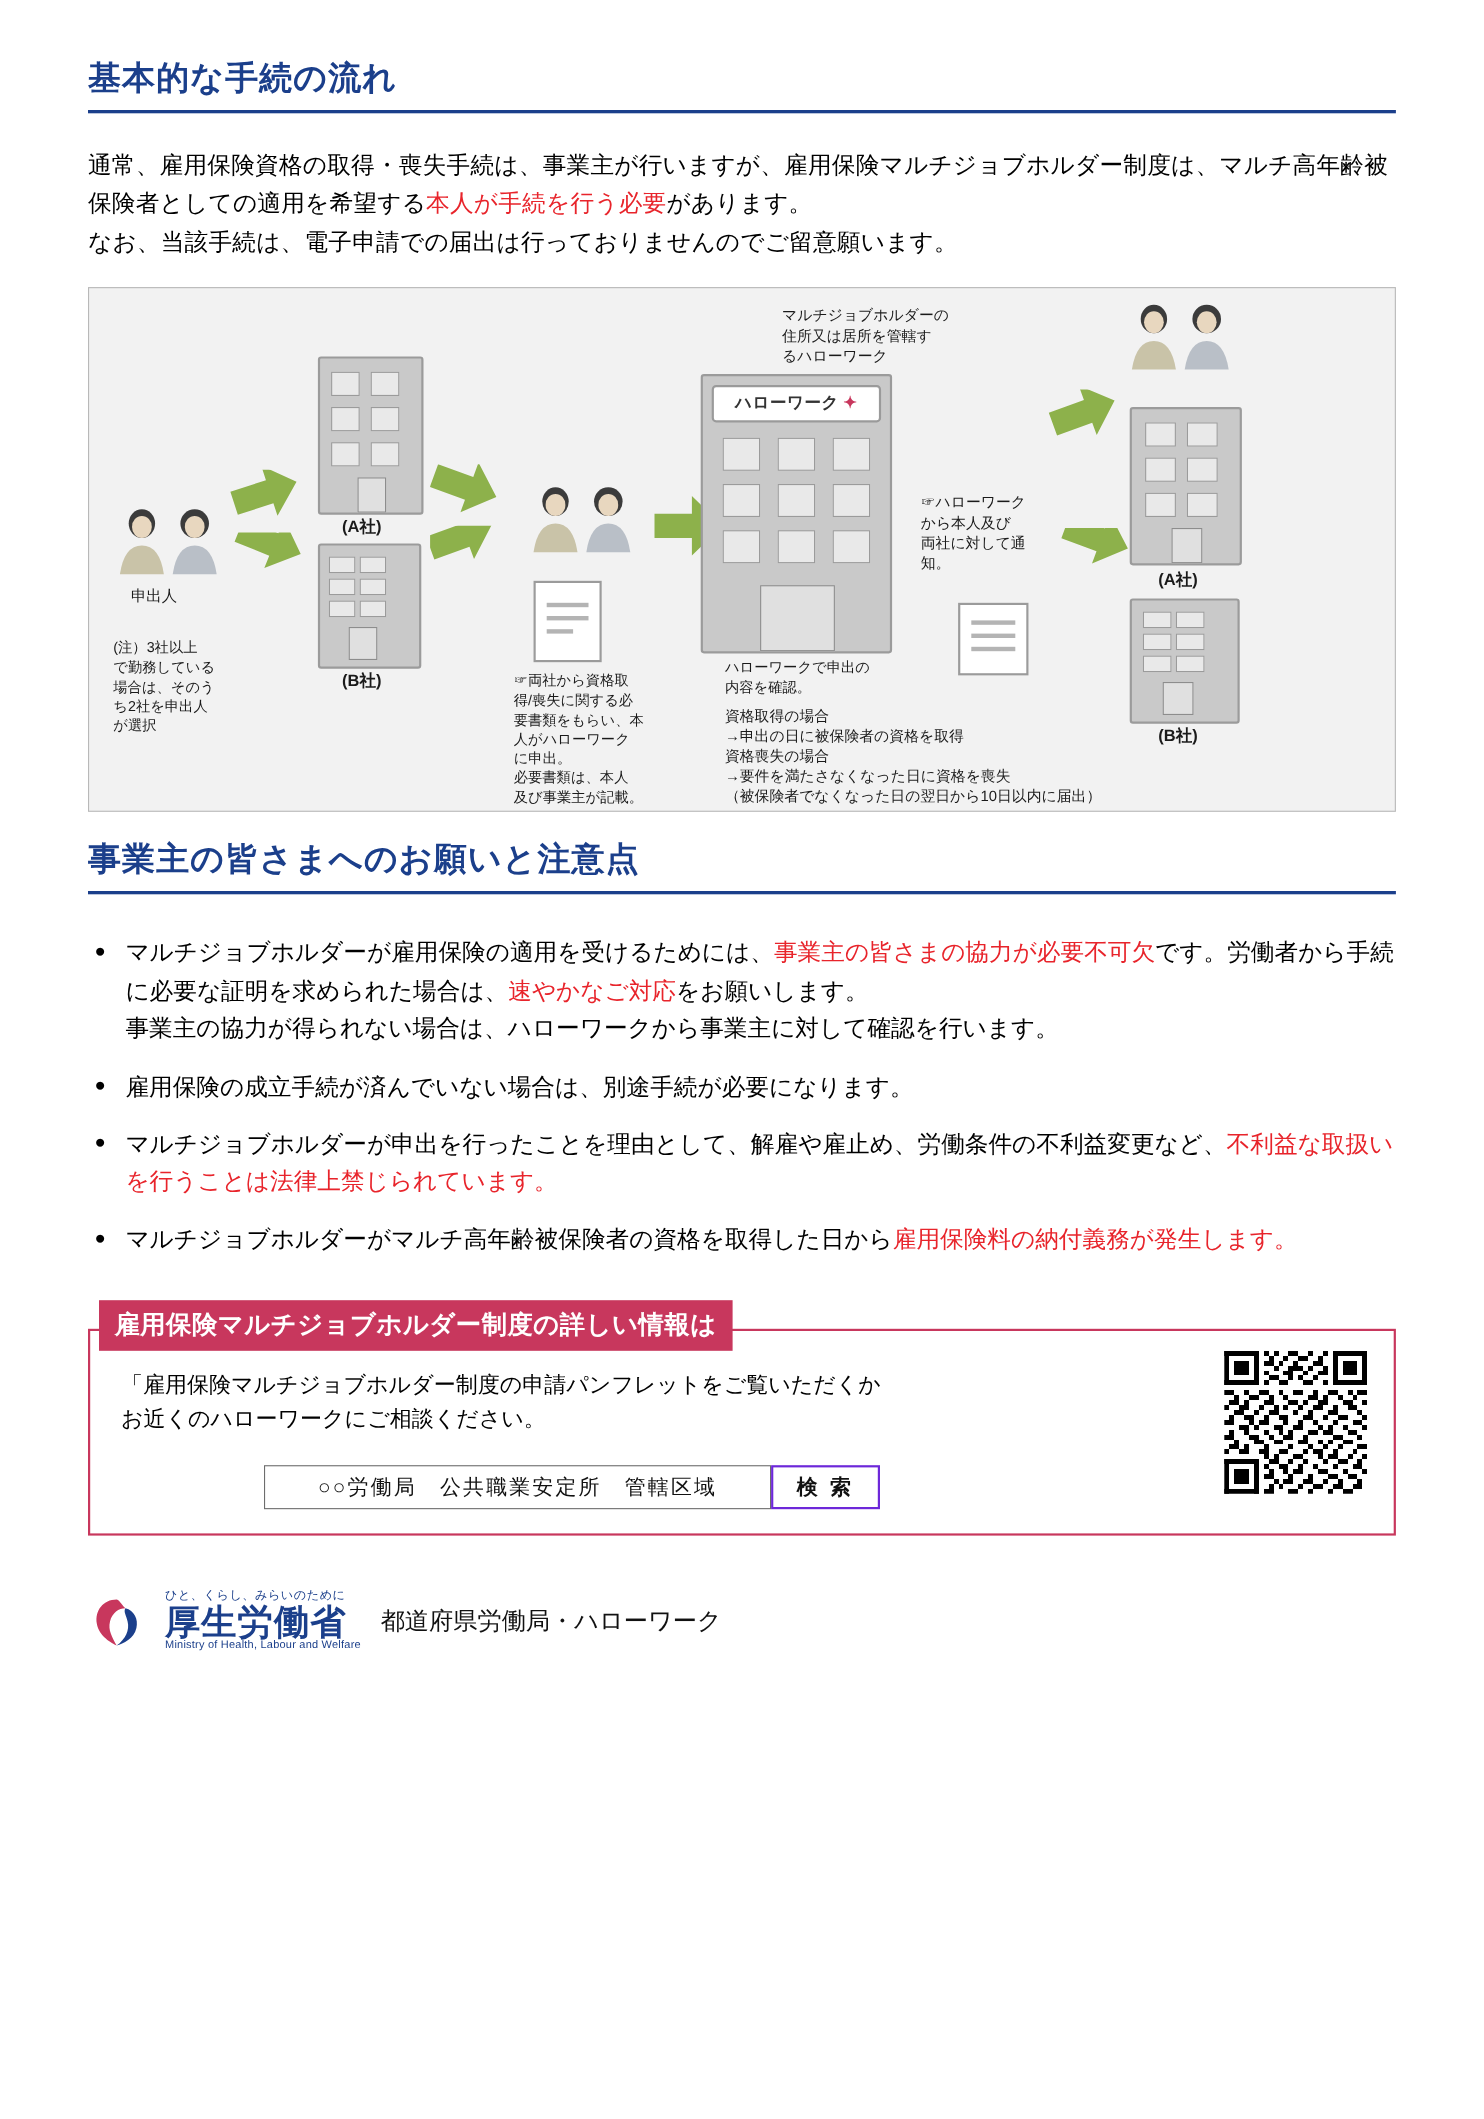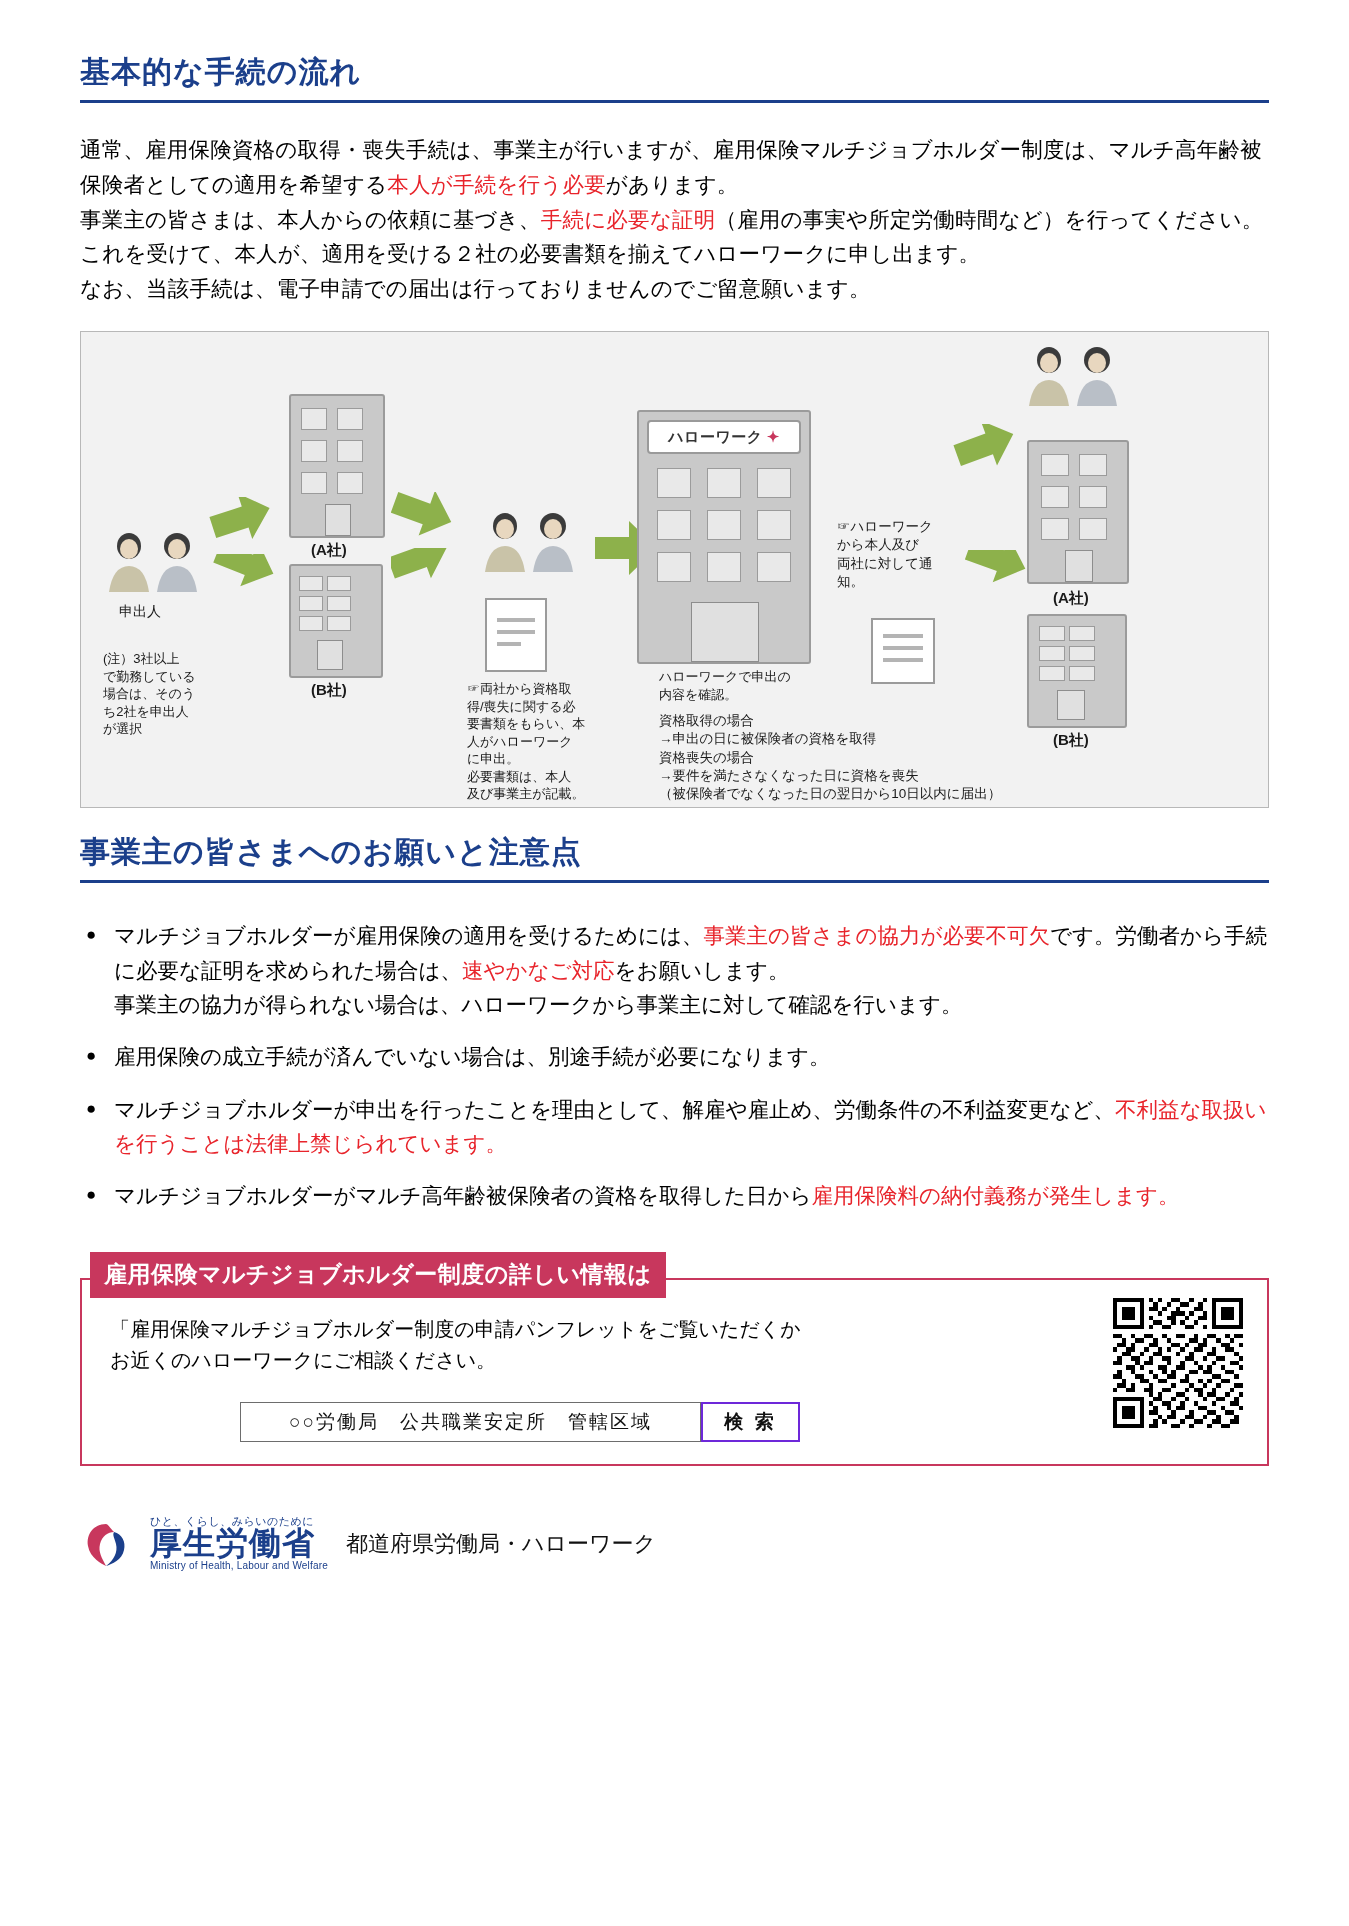--- a/index.html
+++ b/index.html
@@ -221,29 +221,29 @@
 <div class="page">
 
   <div class="section-head">基本的な手続の流れ</div>
   <hr class="section-rule">
 
   <div class="intro">
     <p>
       <span>通常、雇用保険資格の取得・喪失手続は、事業主が行いますが、雇用保険マルチジョブホルダー制度は、マルチ高年齢被保険者としての適用を希望する</span><span class="red">本人が手続を行う必要</span><span>があります。</span>
     </p>
     <p>
-      <span>事業主の皆さまは、本人からの依頼に基づき、</span><span class="red">手続に必要な証明</span><span>（雇用の事実や所定労働時間など）を行ってください。これを受けて、本人が、適用を受ける２社の必要書類を揃えてハローワークに申し出ます。</span>
-    </p>
-    <p>
       <span>なお、当該手続は、電子申請での届出は行っておりませんのでご留意願います。</span>
     </p>
   </div>
 
   <div class="figure">
 
+    <div class="fig-text" style="left:630px; top:16px; width:230px;">マルチジョブホルダーの
+住所又は居所を管轄す
+るハローワーク</div>
 
     <div class="person" style="left:22px; top:200px;">
       <svg width="104" height="62" viewBox="0 0 104 62">
         <ellipse cx="26" cy="14" rx="12" ry="13" fill="#3b3b3b"></ellipse>
         <ellipse cx="26" cy="17" rx="9" ry="10" fill="#e8d7bf"></ellipse>
         <path d="M6 60 q4 -26 20 -26 q16 0 20 26 z" fill="#c9c3a8"></path>
         <ellipse cx="74" cy="14" rx="13" ry="13" fill="#3b3b3b"></ellipse>
         <ellipse cx="74" cy="17" rx="9" ry="10" fill="#e8d7bf"></ellipse>
         <path d="M54 60 q4 -26 20 -26 q16 0 20 26 z" fill="#b9bfc7"></path>
       </svg>

